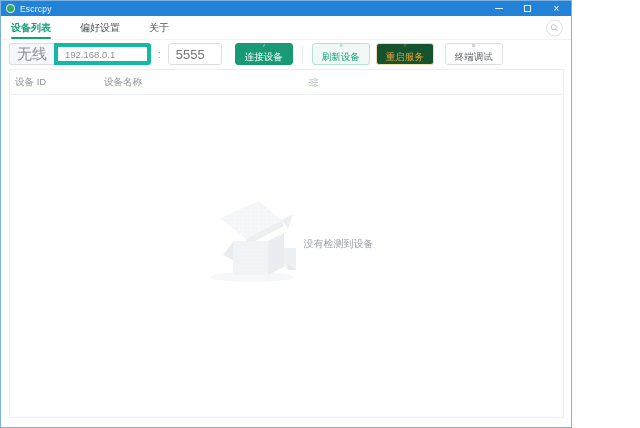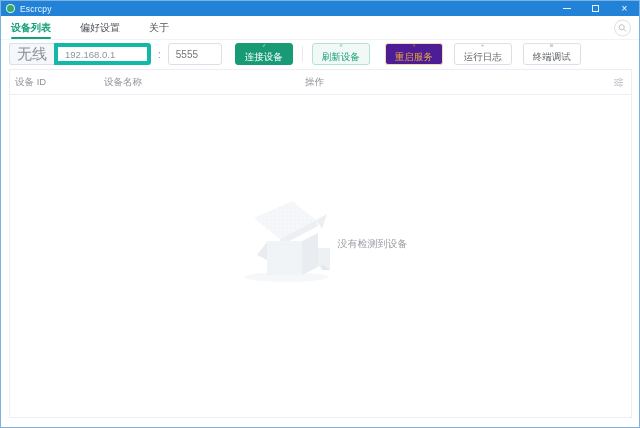--- a/index.html
+++ b/index.html
@@ -1,19 +1,19 @@
 <!DOCTYPE html>
 <html><head>
 <meta charset="utf-8">
 <style>
   * { box-sizing: border-box; margin: 0; padding: 0; }
   html,body { width:640px; height:428px; }
   body { font-family:"Liberation Sans", sans-serif; background:#fff; overflow:hidden; }
 
-  .window { position:relative; width:640px; height:428px; background:#fff;
+  .window { position:relative; width:572px; height:428px; background:#fff;
             border:1px solid #7db3e0; }
 
   
   .titlebar { height:15px; background:#2282d7; display:flex; align-items:center;
               padding-left:5px; }
   .app-icon { width:9px; height:9px; border-radius:50%; background:#35a96d;
               box-shadow: inset 0 0 0 1px #dff3e7; margin-right:5px; flex:0 0 auto; }
   .win-title { color:#eaf3fb; font-size:8.5px; letter-spacing:.2px; }
   .win-controls { margin-left:auto; display:flex; height:100%; }
   .win-btn { width:29px; height:100%; display:flex; align-items:center; justify-content:center;
@@ -38,31 +38,31 @@
   .toolbar { height:28px; display:flex; align-items:center; padding:0 8px; background:#fff; }
   .input-group { display:flex; height:22px; width:142px; flex:0 0 auto; }
   .prepend { background:#f5f7fa; border:1px solid #dcdfe6; border-right:none;
              border-radius:3px 0 0 3px; font-size:15px; color:#8a8f99;
              display:flex; align-items:center; padding:0 7px; white-space:nowrap; }
   .ip-input { flex:1 1 auto; min-width:0; border:4px solid #14b8a6; border-radius:0 3px 3px 0;
               font-size:9.5px; color:#8f939c; padding:0 7px; outline:none;
               font-family:"Liberation Sans", sans-serif; }
   .colon { margin:0 7px; color:#8a8f99; font-size:10px; }
   .port-input { width:54px; height:22px; border:1px solid #dcdfe6; border-radius:3px;
-                font-size:10px; color:#a8abb2; padding:0 7px; outline:none;
+                font-size:13px; color:#a8abb2; padding:0 7px; outline:none;
                 font-family:"Liberation Sans", sans-serif; }
   .btn { height:22px; border-radius:3px; font-size:9.5px; display:inline-flex;
          align-items:center; gap:4px; padding:0 9px; border:1px solid transparent;
          cursor:pointer; background:#fff; white-space:nowrap;
          font-family:"Liberation Sans", sans-serif;flex-direction:column; }
   .btn svg { display:block; }
   .btn-connect { background:#189a76; border-color:#189a76; color:#fff; margin-left:13px; }
   .v-divider { width:1px; height:16px; background:#e6e8eb; margin:0 9px; flex:0 0 auto; }
-  .btn-refresh { background:#f0f9f5; border-color:#b5e3d1; color:#17a07c; margin-right:15px; }
-  .btn-restart { background:#4c1d95; border-color:#f5dab1; color:#e6a23c; margin-right:11px; }
+  .btn-refresh { background:#f0f9f5; border-color:#b5e3d1; color:#17a07c; margin-right:6px; }
+  .btn-restart { background:#14532d; border-color:#f5dab1; color:#e6a23c; margin-right:11px; }
   .btn-plain { border-color:#dcdfe6; color:#5f6368; margin-right:11px; }
 
   
   .device-table { position:absolute; left:8px; right:7px; top:68px; bottom:9px;
                   border:1px solid #ebeef5; background:#fff; }
   .thead { display:flex; height:25px; border-bottom:1px solid #ebeef5; align-items:center;
            font-size:9.5px; color:#909399; }
   .th { padding-left:5px; }
   .th-id { width:89px; }
   .th-name { width:201px; }
@@ -140,43 +140,35 @@
     </button>
 
     <button class="btn btn-restart">
       <svg width="10" height="10" viewBox="0 0 12 12">
         <path d="M10 6 A4 4 0 1 1 8.6 3" stroke="#e6a23c" stroke-width="1.3" fill="none" stroke-linecap="round"></path>
         <polygon points="8.2,0.6 11,2 8.6,4.2" fill="#e6a23c"></polygon>
       </svg>
       <span>重启服务</span>
     </button>
 
-    <button class="btn btn-plain">
-      <svg width="11" height="11" viewBox="0 0 12 12">
-        <path d="M1 6 C 3 3.2, 9 3.2, 11 6 C 9 8.8, 3 8.8, 1 6 Z" stroke="#5f6368" stroke-width="1" fill="none"></path>
-        <circle cx="6" cy="6" r="1.4" fill="#5f6368"></circle>
-      </svg>
-      <span>运行日志</span>
-    </button>
 
     <button class="btn btn-plain">
       <svg width="11" height="11" viewBox="0 0 12 12">
         <rect x="1" y="2" width="10" height="8" rx="1" stroke="#5f6368" stroke-width="1" fill="none"></rect>
         <path d="M3 4.8 L4.8 6 L3 7.2" stroke="#5f6368" stroke-width="1" fill="none" stroke-linecap="round" stroke-linejoin="round"></path>
         <line x1="6" y1="7.4" x2="9" y2="7.4" stroke="#5f6368" stroke-width="1" stroke-linecap="round"></line>
       </svg>
       <span>终端调试</span>
     </button>
   </div>
 
   <div class="device-table">
     <div class="thead">
       <div class="th th-id">设备 ID</div>
       <div class="th th-name">设备名称</div>
-      <div class="th th-op">操作</div>
       <div class="th-icon">
         <svg width="11" height="11" viewBox="0 0 12 12">
           <line x1="1" y1="3" x2="11" y2="3" stroke="#c0c4cc" stroke-width="1"></line>
           <line x1="1" y1="6" x2="11" y2="6" stroke="#c0c4cc" stroke-width="1"></line>
           <line x1="1" y1="9" x2="11" y2="9" stroke="#c0c4cc" stroke-width="1"></line>
           <circle cx="8" cy="3" r="1.3" fill="#ffffff" stroke="#c0c4cc" stroke-width="1"></circle>
           <circle cx="4" cy="6" r="1.3" fill="#ffffff" stroke="#c0c4cc" stroke-width="1"></circle>
           <circle cx="8" cy="9" r="1.3" fill="#ffffff" stroke="#c0c4cc" stroke-width="1"></circle>
         </svg>
       </div>

